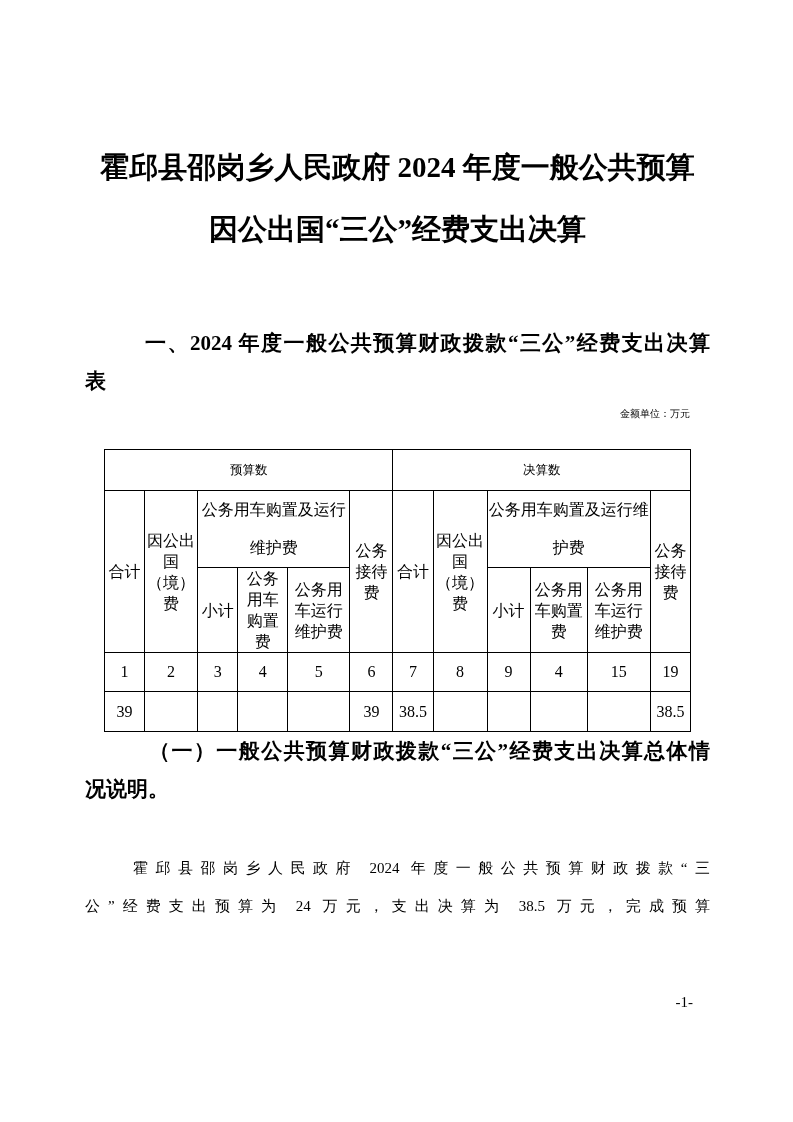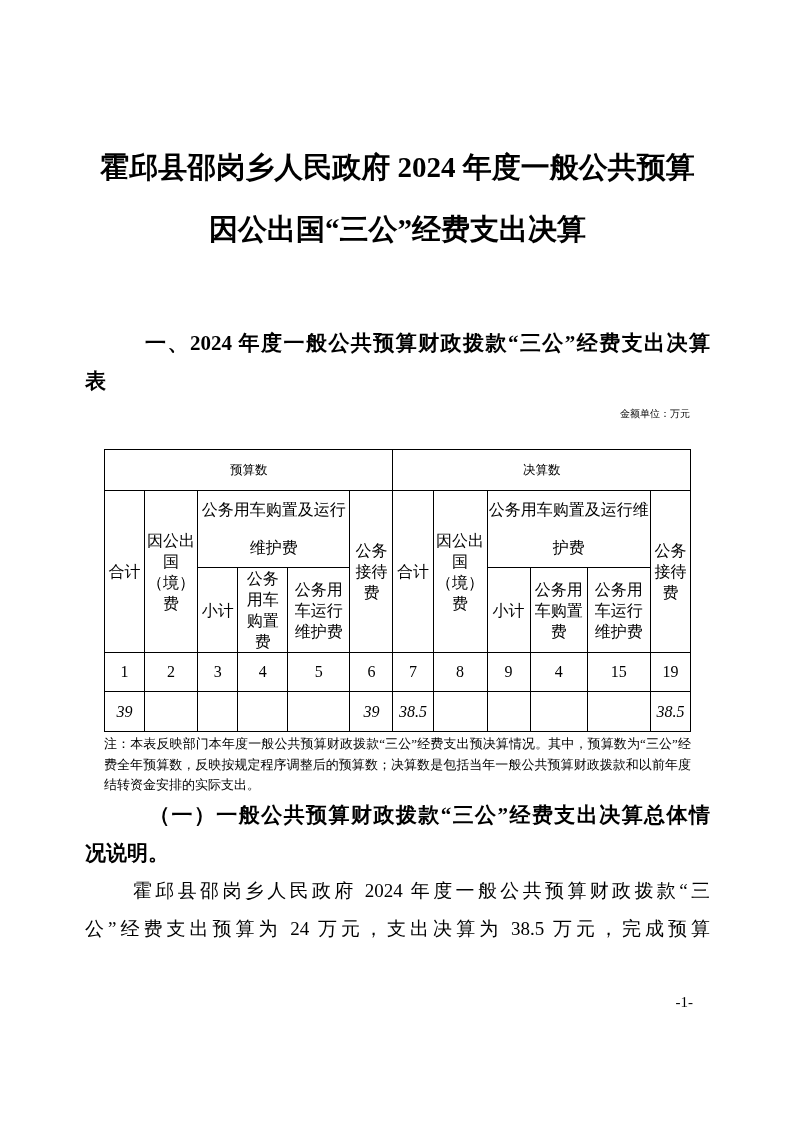--- a/index.html
+++ b/index.html
@@ -60,37 +60,38 @@
     font-size: 16px;
     padding: 0 1px;
     overflow: hidden;
     word-break: break-word;
   }
   tr.r1 td { height: 40px; line-height: 38px; font-size: 12.5px; }
   td.hdr  { line-height: 21px; }
   td.grp  { height: 40px; line-height: 38px; }
   tr.r3 td { height: 78px; }
   tr.r4 td { height: 38px; }
-  tr.r5 td { height: 39px; font-style: italic; }
+  tr.r5 td { height: 39px; }
 
   
   .note {
     width: 587px;
     margin: 2px 0 0 19px;
     font-size: 13px;
     line-height: 20.5px;
     text-align: justify;
   }
 
   
   .body-block {
-    font-size: 19px;
+    font-size: 15px;
     line-height: 38px;
     font-family: "Liberation Serif", "DejaVu Serif", serif;
     font-weight: normal;
+    margin-top: 41px;
   }
 
   .page-number {
     position: absolute;
     top: 993px;
     right: 100px;
     font-size: 15px;
     line-height: 18px;
   }
 </style>
@@ -174,21 +175,20 @@
           <td>38.5</td>
           <td></td>
           <td></td>
           <td></td>
           <td></td>
           <td>38.5</td>
         </tr>
       </tbody>
     </table>
 
-    <p class="note">注：本表反映部门本年度一般公共预算财政拨款“三公”经费支出预决算情况。其中，预算数为“三公”经费全年预算数，反映按规定程序调整后的预算数；决算数是包括当年一般公共预算财政拨款和以前年度结转资金安排的实际支出。</p>
 
 
     <div class="heading-block">
       <div class="jline ind-h2">（一）一般公共预算财政拨款“三公”经费支出决算总体情</div>
       <div>况说明。</div>
     </div>
 
     <div class="body-block">
       <div class="jline ind-b">霍邱县邵岗乡人民政府 2024 年度一般公共预算财政拨款“三</div>
       <div class="jline">公”经费支出预算为 24 万元，支出决算为 38.5 万元，完成预算</div>

